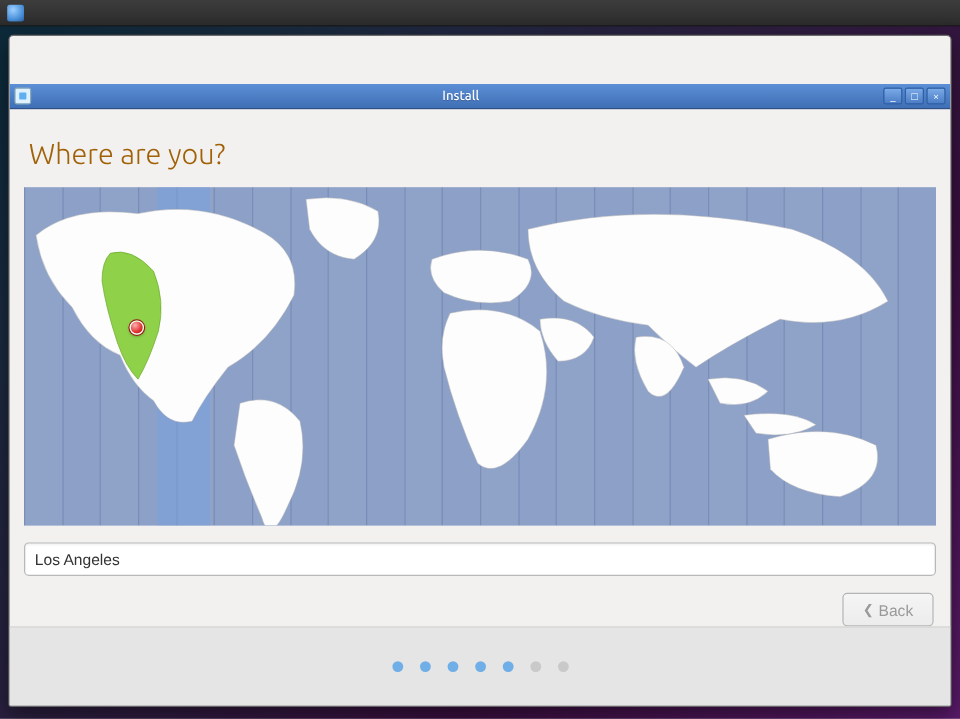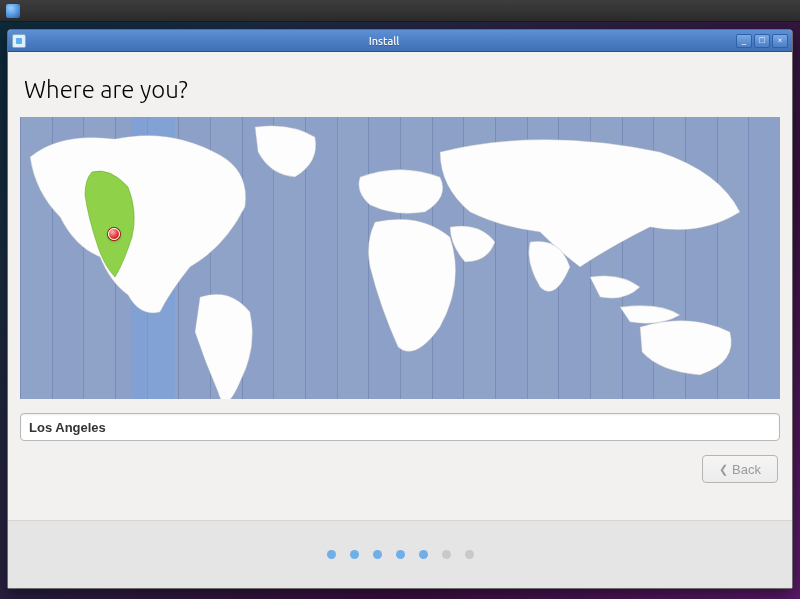--- a/index.html
+++ b/index.html
@@ -38,20 +38,21 @@
   }
   .titlebar {
     height: 22px;
     background: linear-gradient(#5c8fd6, #3f6fb5);
     color: #fff;
     display: flex;
     align-items: center;
     font-size: 11px;
     padding: 0 4px;
     border-bottom: 1px solid #2f4f85;
+    margin-top: 40px;
   }
   .titlebar .app-icon {
     width: 14px; height: 14px;
     background: #dff0ff;
     border: 1px solid #8ab;
     border-radius: 2px;
     margin-right: 6px;
     position: relative;
   }
   .titlebar .app-icon::after {
@@ -66,21 +67,21 @@
     width: 16px; height: 14px;
     background: linear-gradient(#7aa9e6, #4b7ec6);
     border: 1px solid #2f5fa5;
     border-radius: 2px;
     display: flex; align-items: center; justify-content: center;
     color: #fff; font-size: 9px; line-height: 1;
     cursor: pointer;
   }
 
   .content { flex: 1; display: flex; flex-direction: column; padding: 18px 12px 0 12px; }
-  h1 { font-size: 24px; font-weight: 300; color: #000000; margin: 6px 0 14px 4px; }
+  h1 { font-size: 24px; font-weight: 300; color: #a16207; margin: 6px 0 14px 4px; }
 
   .map-wrap {
     width: 100%;
     height: 282px;
     background: #8ca0c8;
     position: relative;
     border: none;
     overflow: hidden;
   }
   .tz-strips { position: absolute; inset: 0; }
@@ -109,21 +110,20 @@
   .location-input {
     width: 100%;
     height: 28px;
     border: 1px solid #b8b8b8;
     border-radius: 4px;
     background: #fff;
     padding: 0 8px;
     font-size: 13px;
     color: #333;
     box-shadow: inset 0 1px 2px rgba(0,0,0,.08);
-    font-weight: bold;
   }
 
   .button-row {
     margin-top: 14px;
     display: flex;
     justify-content: flex-end;
     gap: 10px;
     padding-right: 2px;
   }
   .btn {

